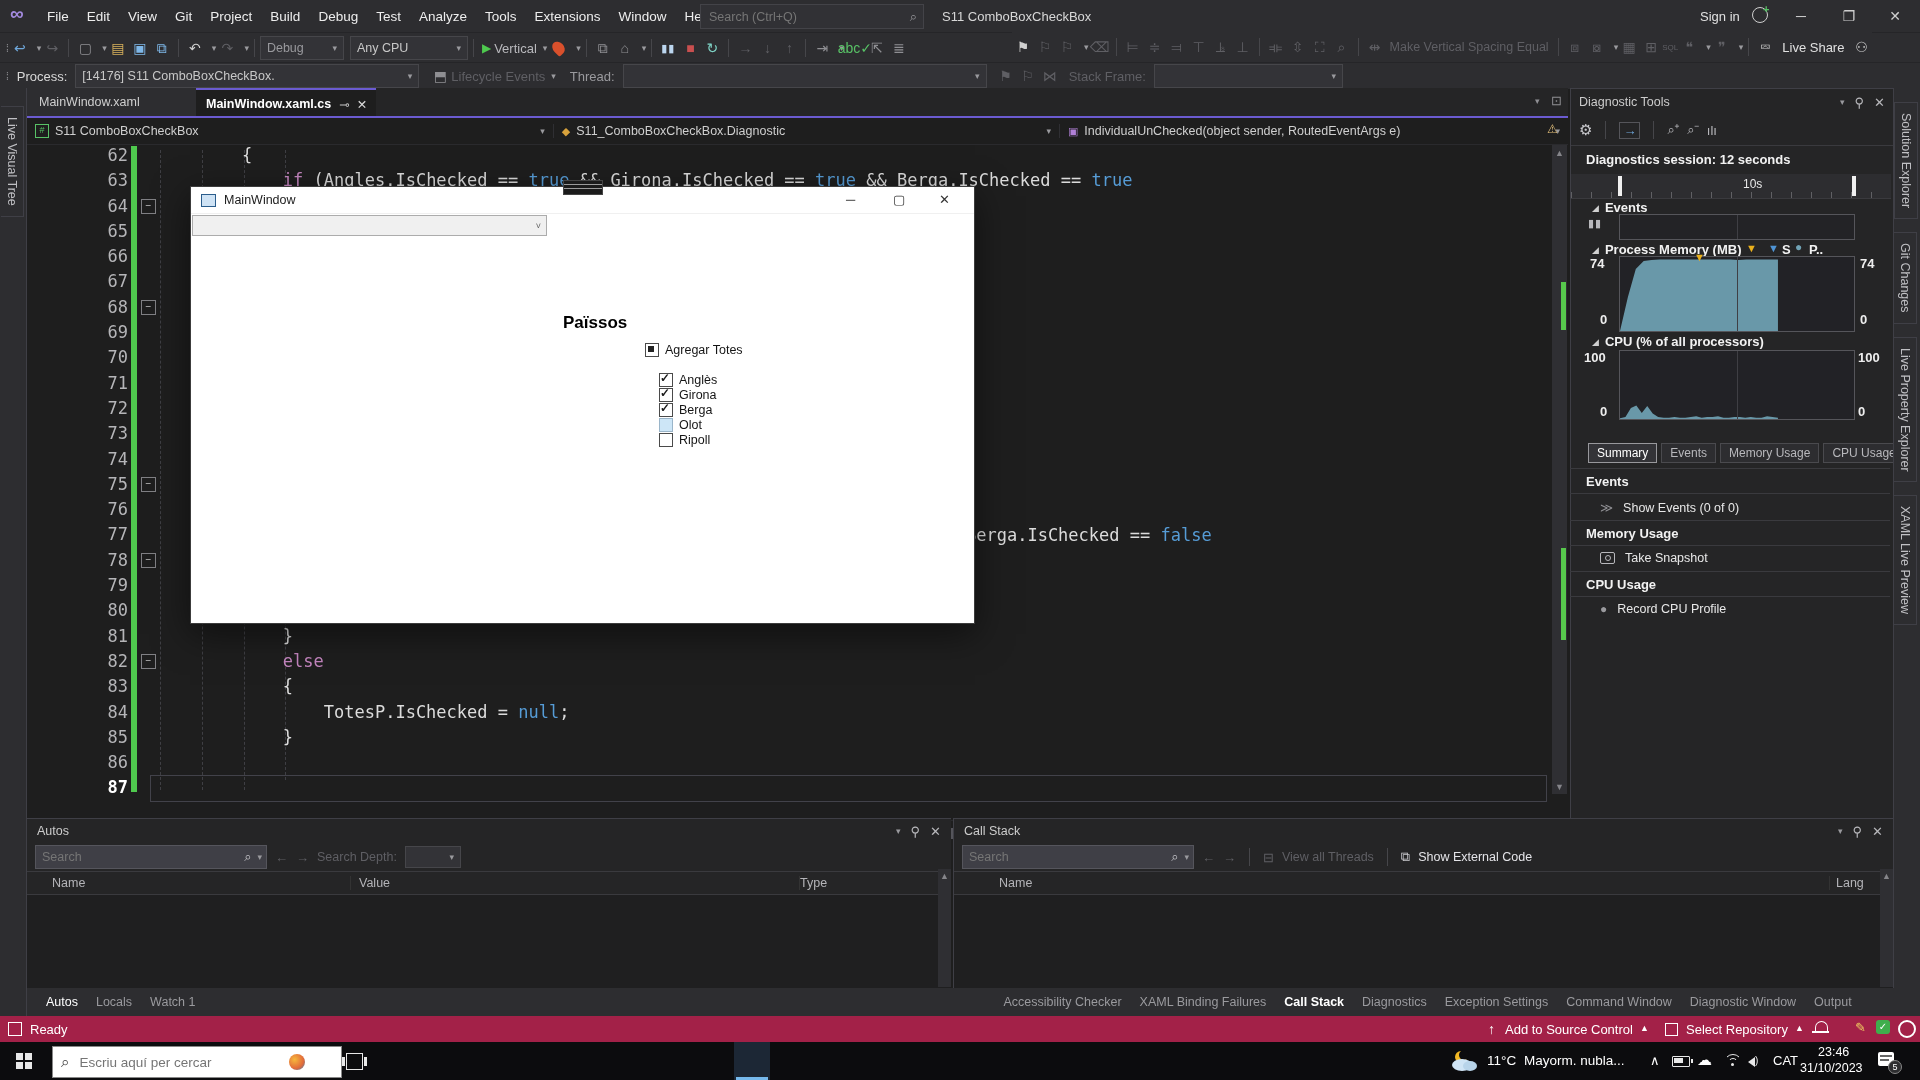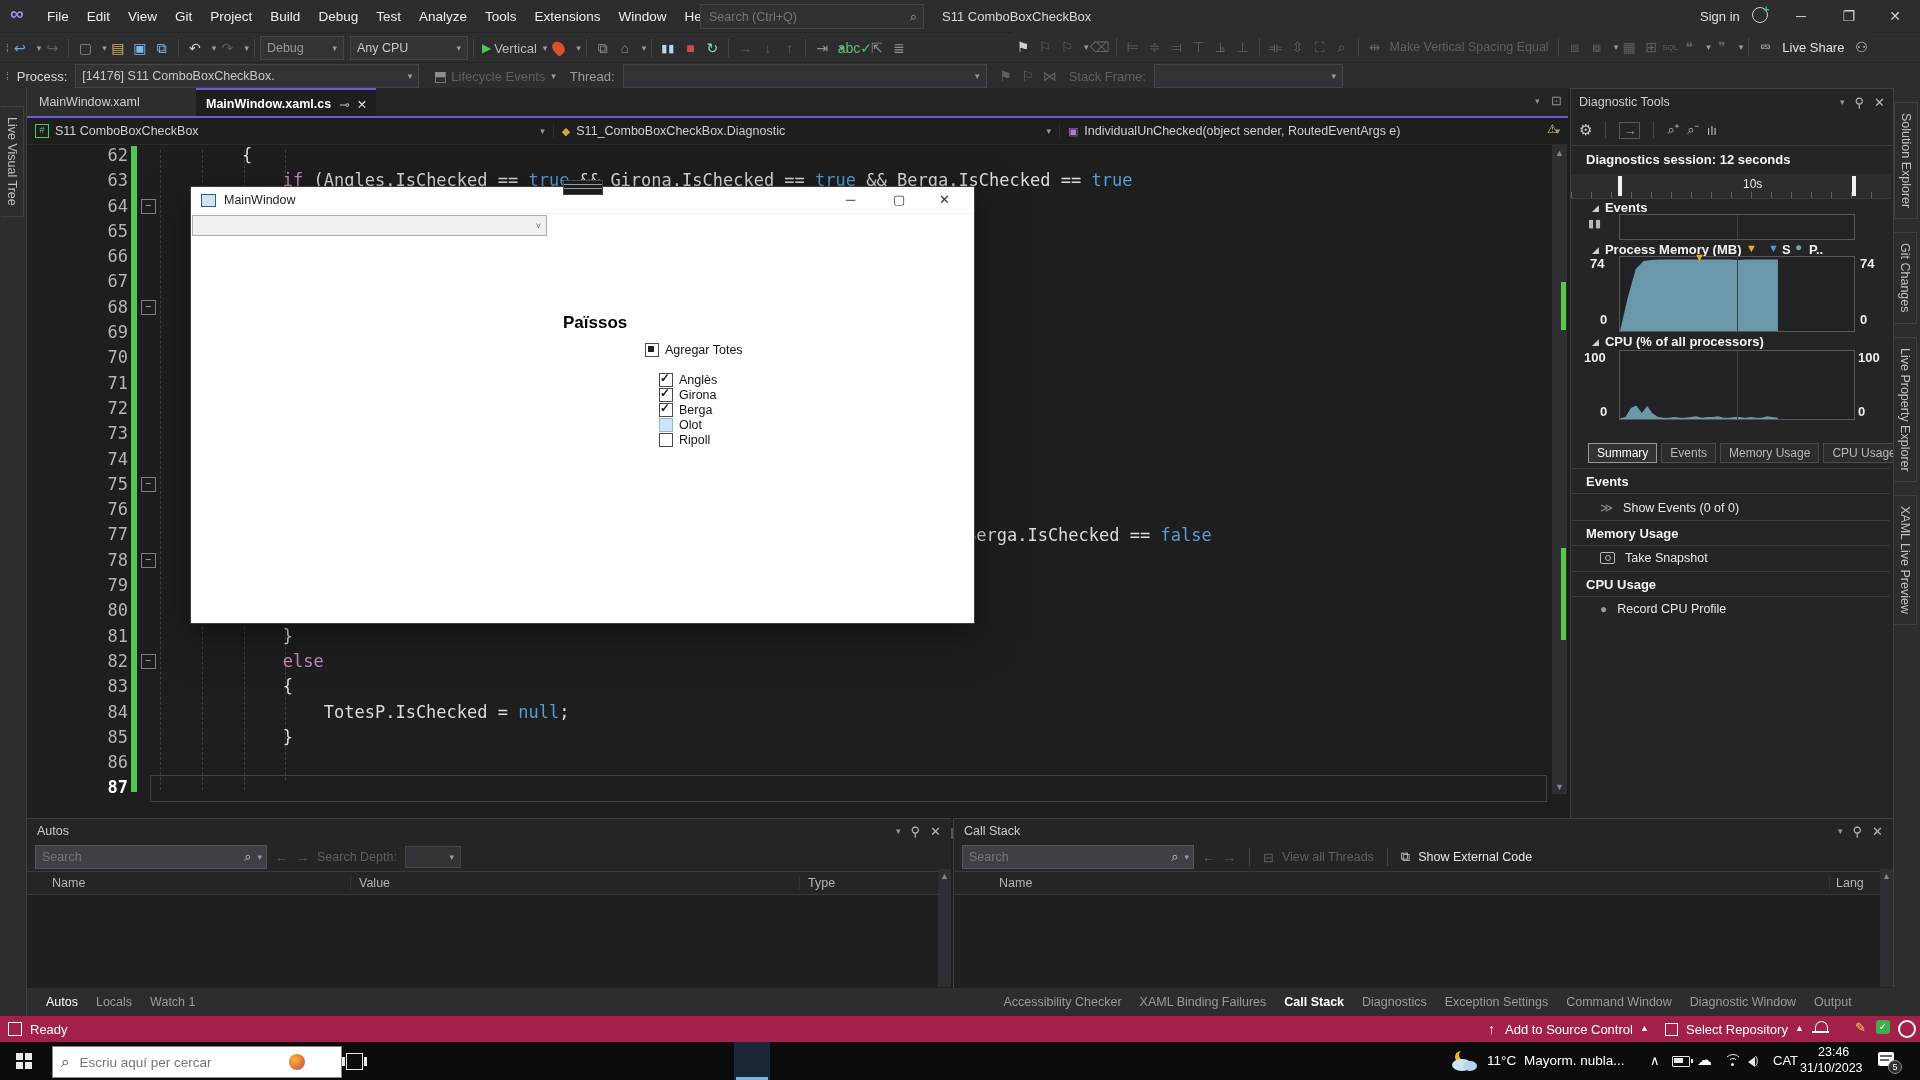--- a/index.html
+++ b/index.html
@@ -475,21 +475,21 @@
       <span class="di">→</span>
     <span class="di" style="font-size:12.5px">Search Depth:</span>
     <div class="ddl" style="width:42px;height:20px">
         <span></span>
         <span class="caret">▾</span>
       </div>
   </div>
   <div class="r" style="height:22px;border-top:1px solid #3a3a3e;border-bottom:1px solid #3a3a3e;background:#252526">
     <span class="colhdr" style="margin-left:25px;width:298px">Name</span>
     <span class="colhdr" style="width:440px;border-left:1px solid #333;padding-left:8px">Value</span>
-    <span class="colhdr" style="border-left:1px solid #333;padding-left:8px">Type</span>
+    <span class="colhdr" style="border-left:1px solid #333;padding-left:0">Type</span>
   </div>
   <div style="height:94px;background:#1f1f20"></div>
   <div class="a scroll" style="right:0;top:50px;width:13px;height:118px">
       <div class="arr" style="padding-top:2px">▲</div>
     </div>
 </div>
 
 <div class="a" style="left:953px;top:818px;width:939px;height:170px;background:#252526;border-top:1px solid #3f3f46;border-left:1px solid #3f3f46">
   <div class="r" style="height:24px;justify-content:space-between;padding:0 10px">
     <span class="panel-title">Call Stack</span>

